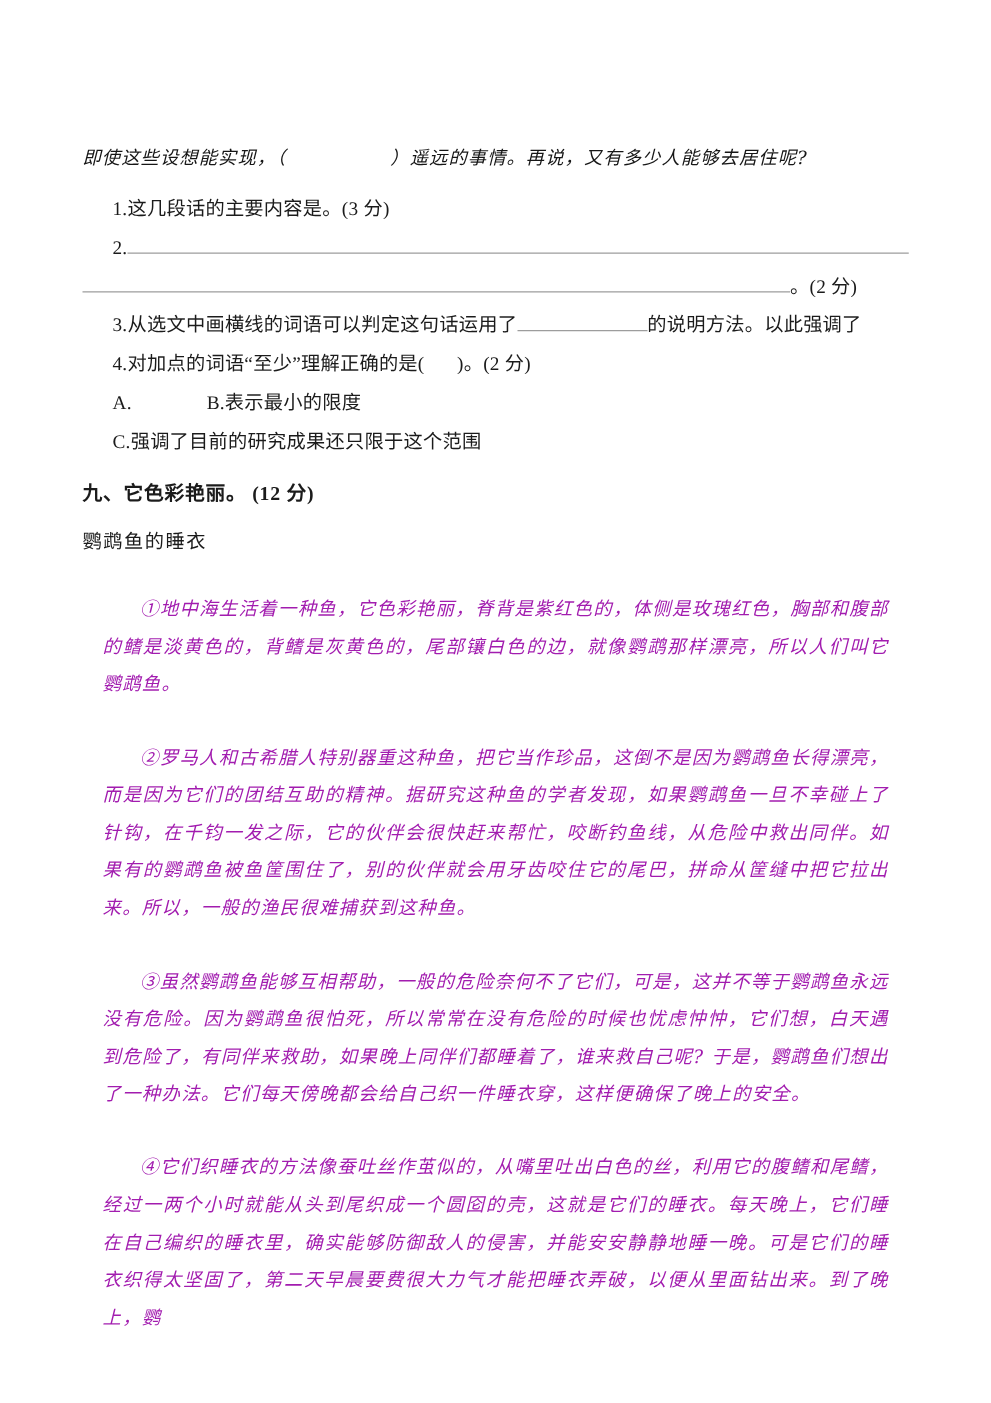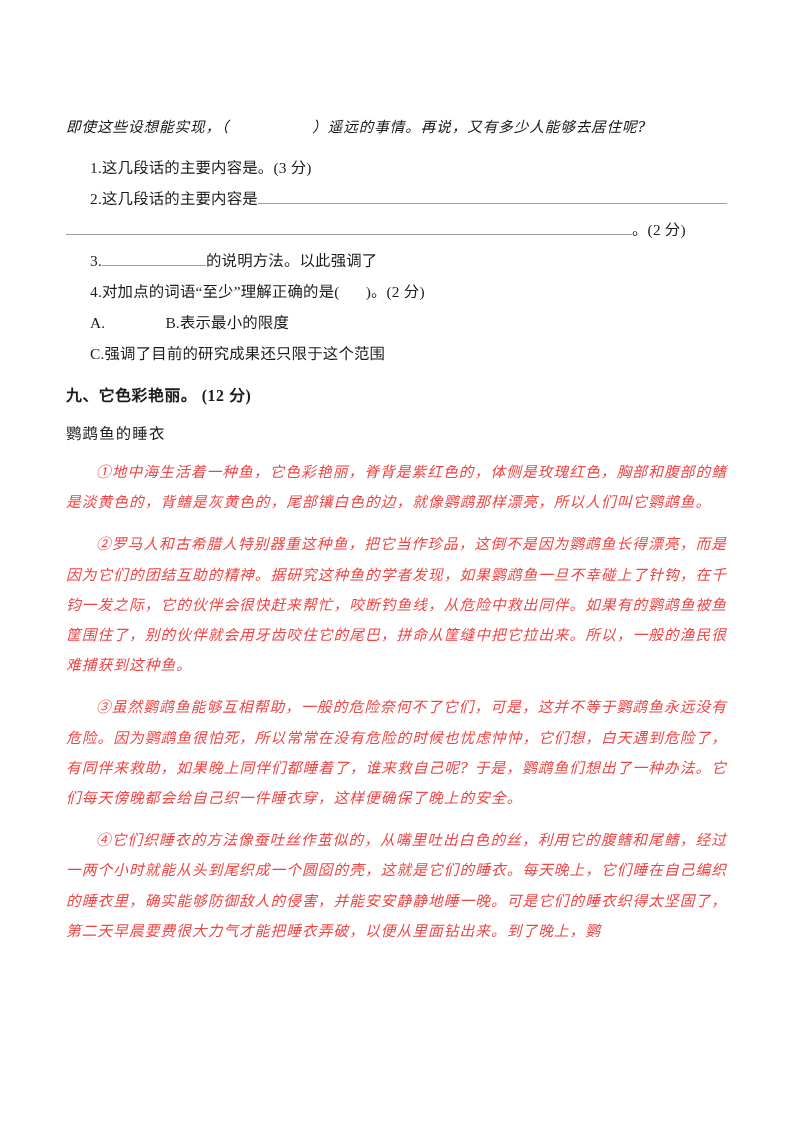--- a/index.html
+++ b/index.html
@@ -91,22 +91,22 @@
   .para {
     font-family: "DejaVu Serif", "Liberation Serif", serif;
     font-style: italic;
     font-weight: 500;
     font-size: 14.7px;
     line-height: 30.2px;
     letter-spacing: 1.05px;
     text-align: justify;
     text-justify: inter-character;
     text-indent: 30px;
-    color: #ef4444;
-    margin: 0;
+    color: #a21caf;
+    margin: 16px;
     padding-top: 12px;
   }
   .para:first-of-type { padding-top: 6px; }
 
   .gap-sm { height: 10px; }
   .sp-lg { display: inline-block; width: 60px; }
 </style>
 </head>
 <body>
 
@@ -122,31 +122,31 @@
     <div class="gap-sm"></div>
 
     <div class="q-row song indent">
       <span>1.</span>
       <span>这几段话的主要内容是。</span>
       <span>(3 分)</span>
     </div>
 
     <div class="q-row song indent">
       <span>2.</span>
-      <span>这几段话的主要内容是</span>
       <span class="blank blank-grow" style="min-width:180px;"></span>
     </div>
     <div class="q-row song" style="padding-left:0;">
       <span class="blank" style="width:566px;"></span>
       <span>。</span>
       <span>(2 分)</span>
     </div>
 
     <div class="q-row song indent">
       <span>3.</span>
+      <span>从选文中画横线的词语可以判定这句话运用了</span>
       <span class="blank" style="width:104px;"></span>
       <span>的说明方法。以此强调了</span>
     </div>
 
     <div class="q-row song indent">
       <span>4.</span>
       <span>对加点的词语“至少”理解正确的是(</span>
       <span class="blank" style="width:26px;border-bottom:none;"></span>
       <span>)。</span>
       <span>(2 分)</span>

